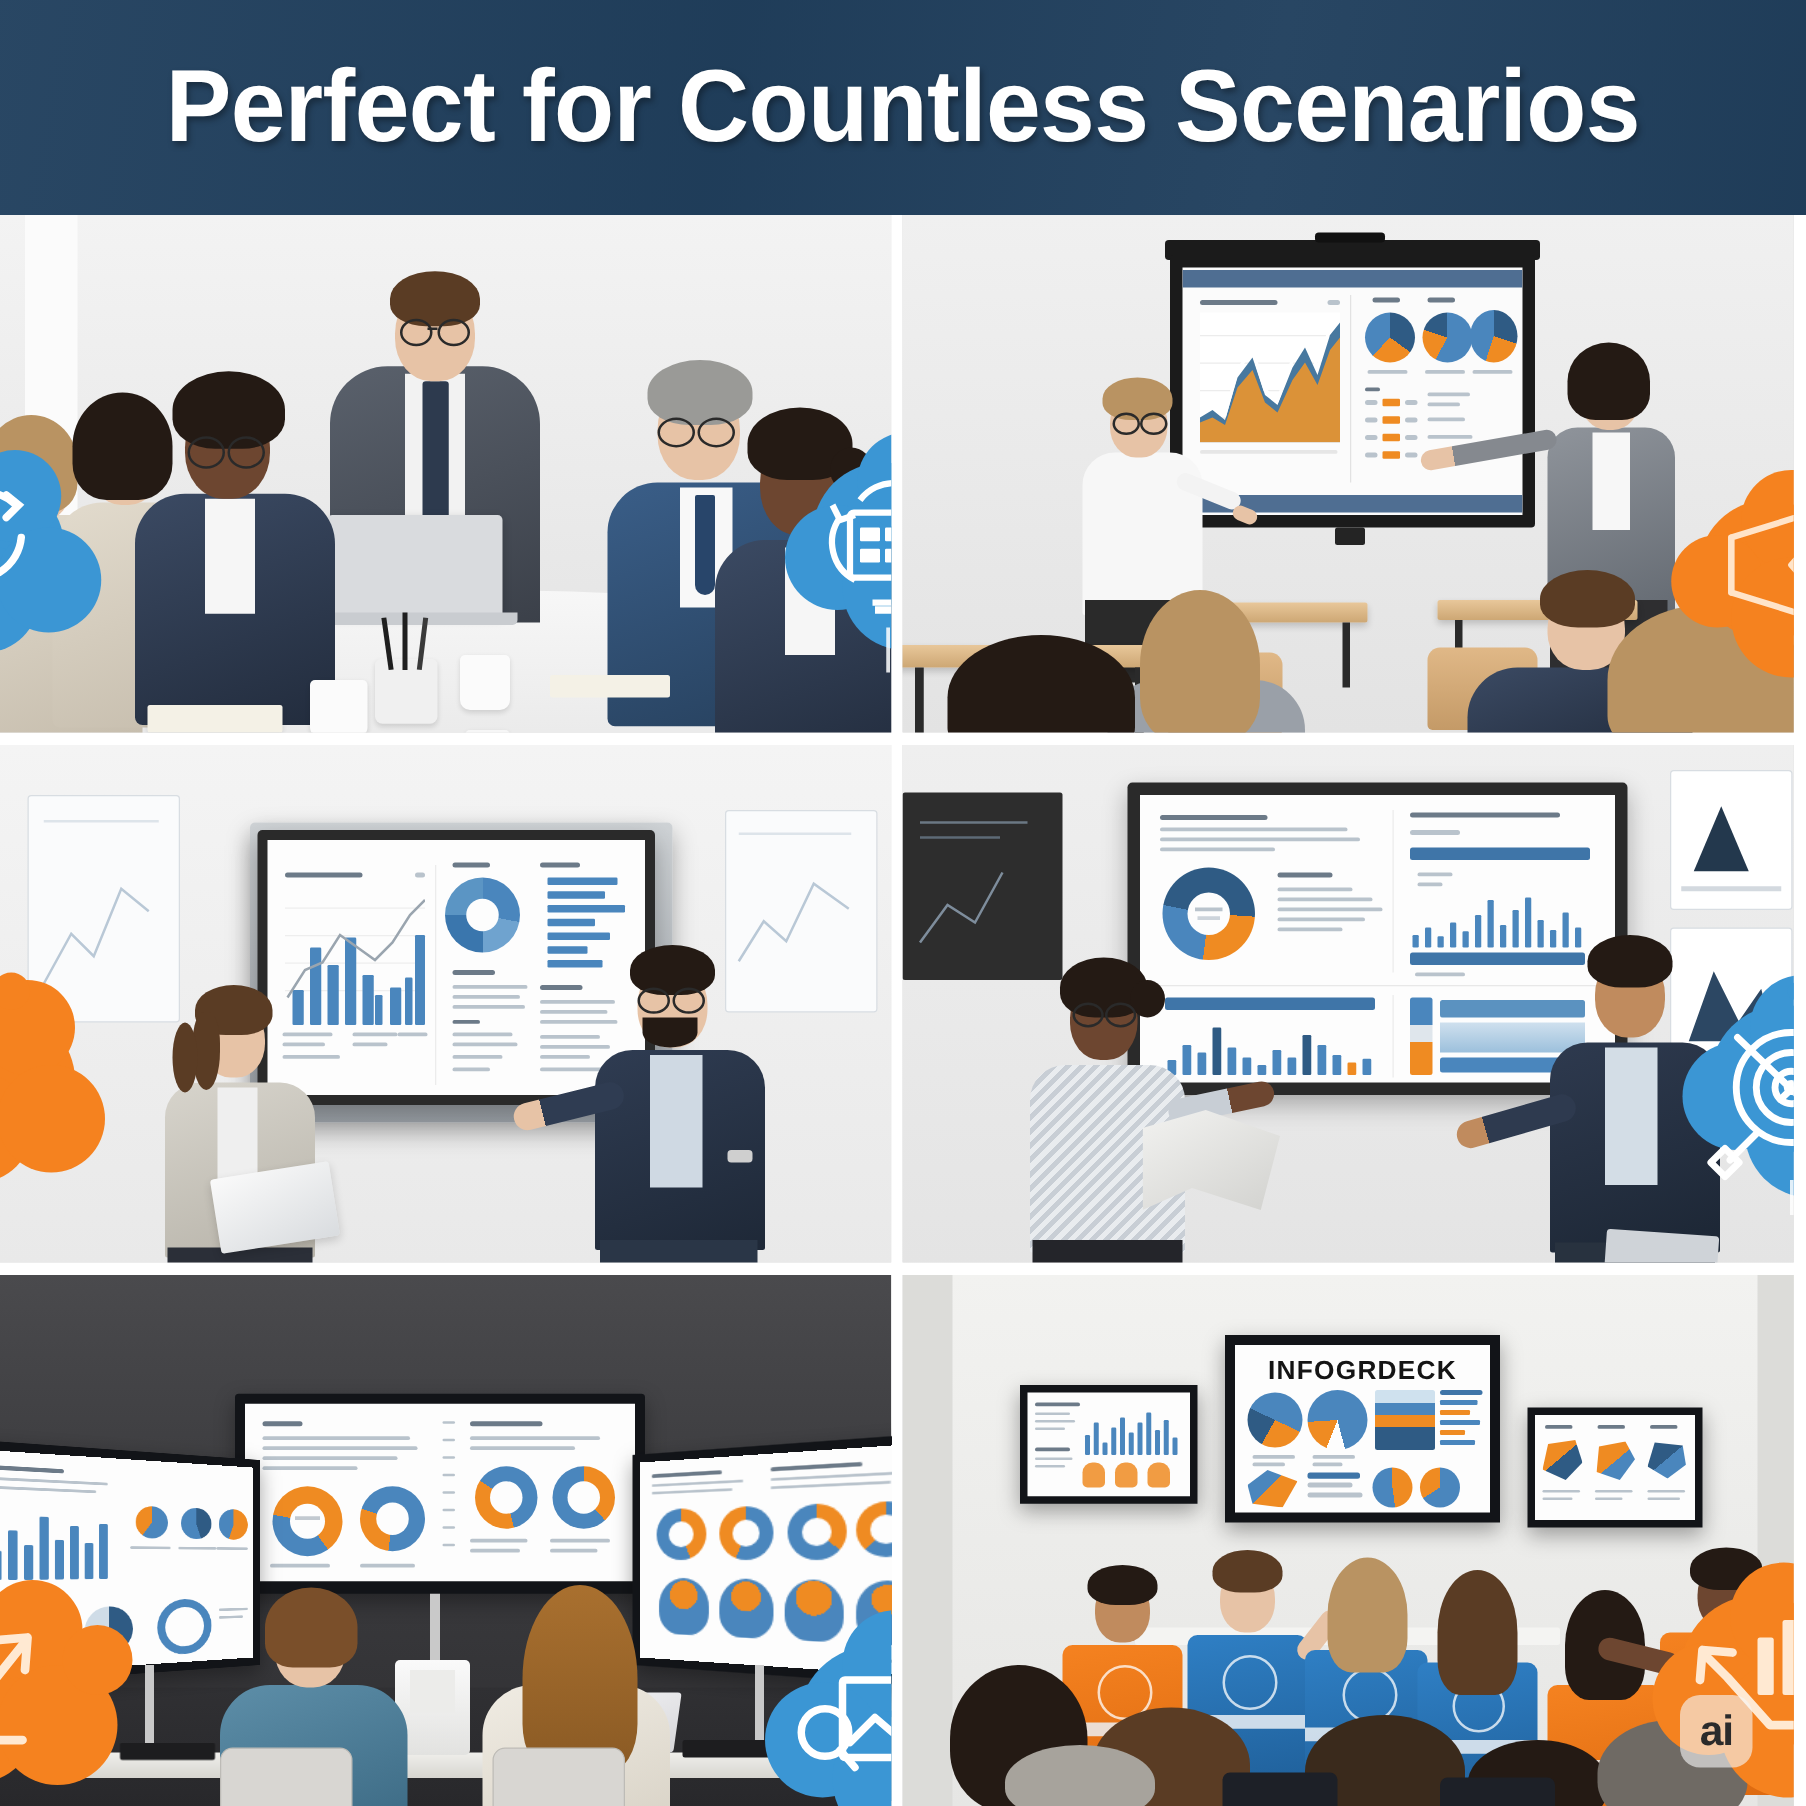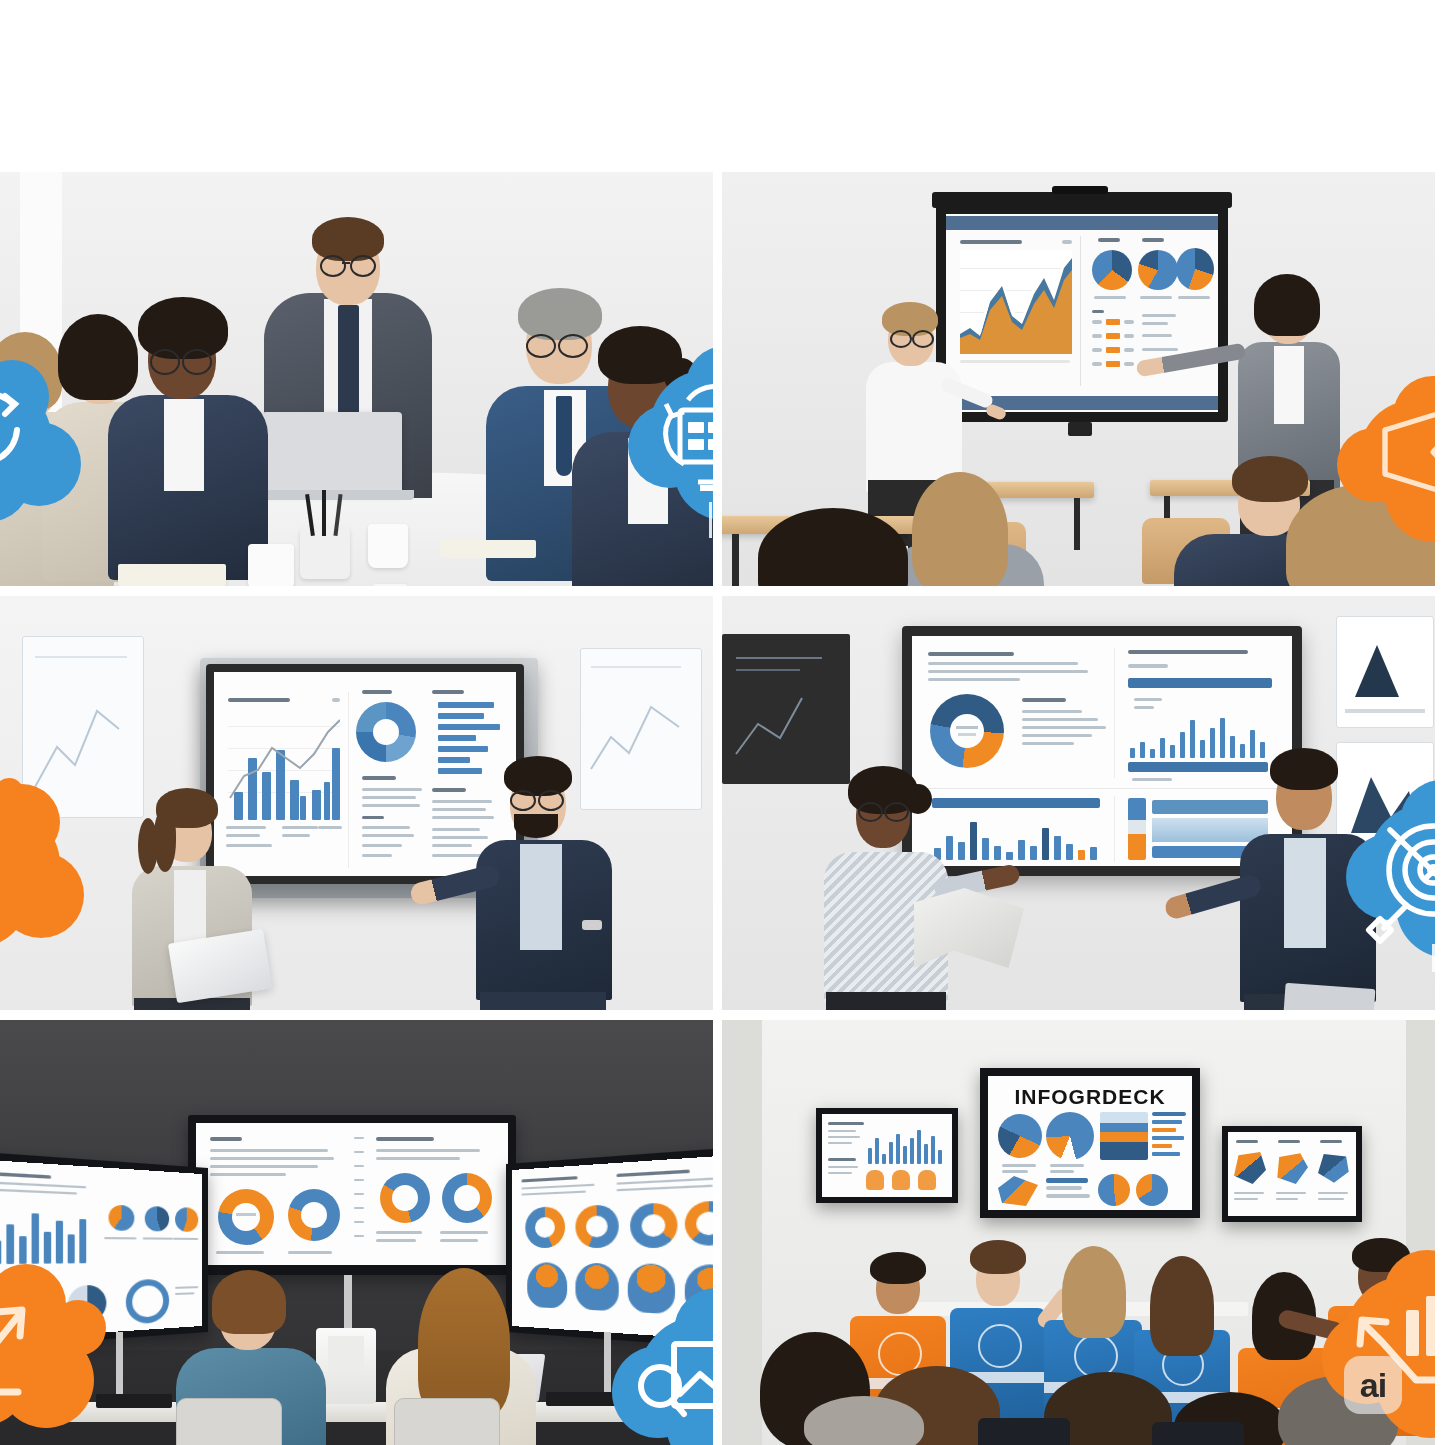--- a/index.html
+++ b/index.html
@@ -129,20 +129,23 @@
     display:flex;align-items:center;justify-content:center;
     font-size:34px;font-weight:700;color:#2b2b2b;line-height:1;
     letter-spacing:-1px;
   }
 </style>
 </head>
 <body>
 
 <div class="poster">
 
+  <div class="header">
+    <div class="header-title">Perfect for Countless Scenarios</div>
+  </div>
 
   <div class="grid">
 
     <div class="panel" id="p1">
       <div class="wall"></div>
       <div style="position:absolute;left:20px;top:0;width:42px;height:250px;background:#fbfbfb;"></div>
       <div class="table"></div>
 
       <div class="person" style="left:258px;top:35px;width:180px;height:300px;">
         <div class="body-sh suit-grey" style="left:6px;top:86px;width:168px;height:205px;border-radius:46px 46px 0 0;"></div>

